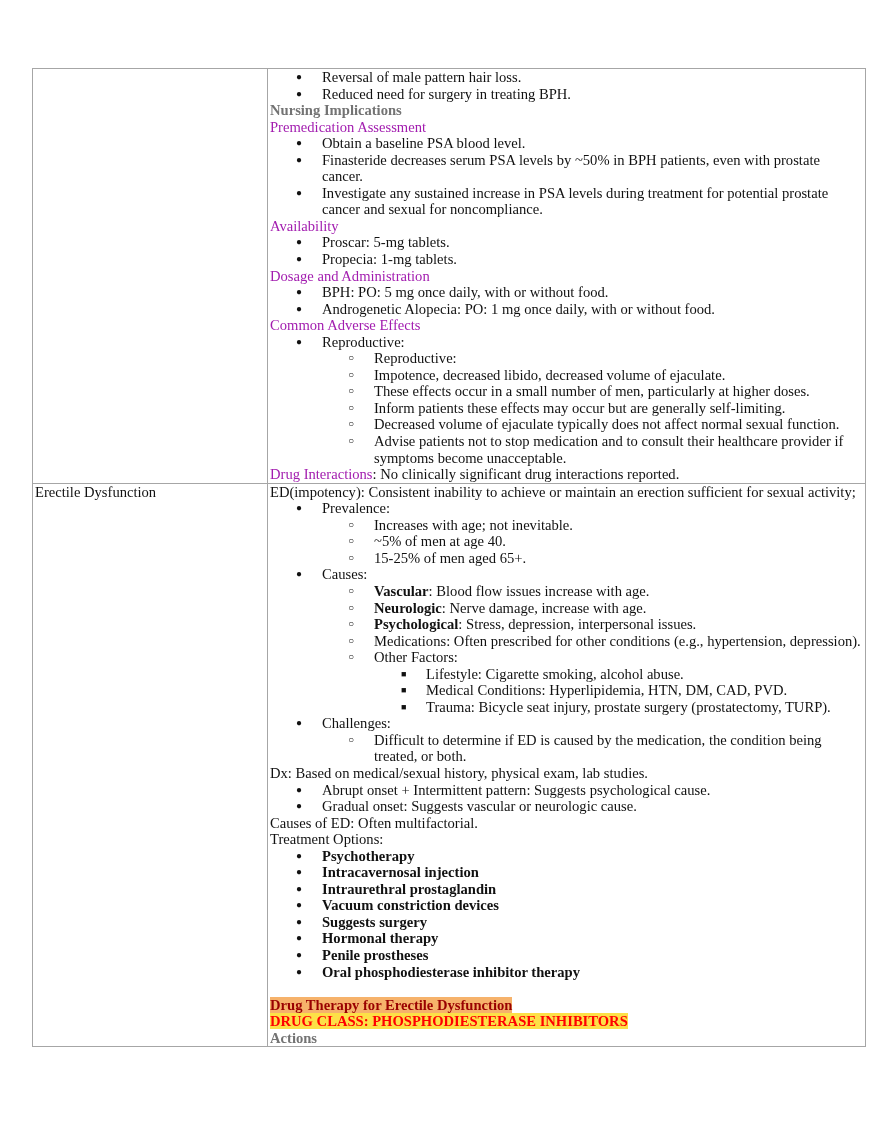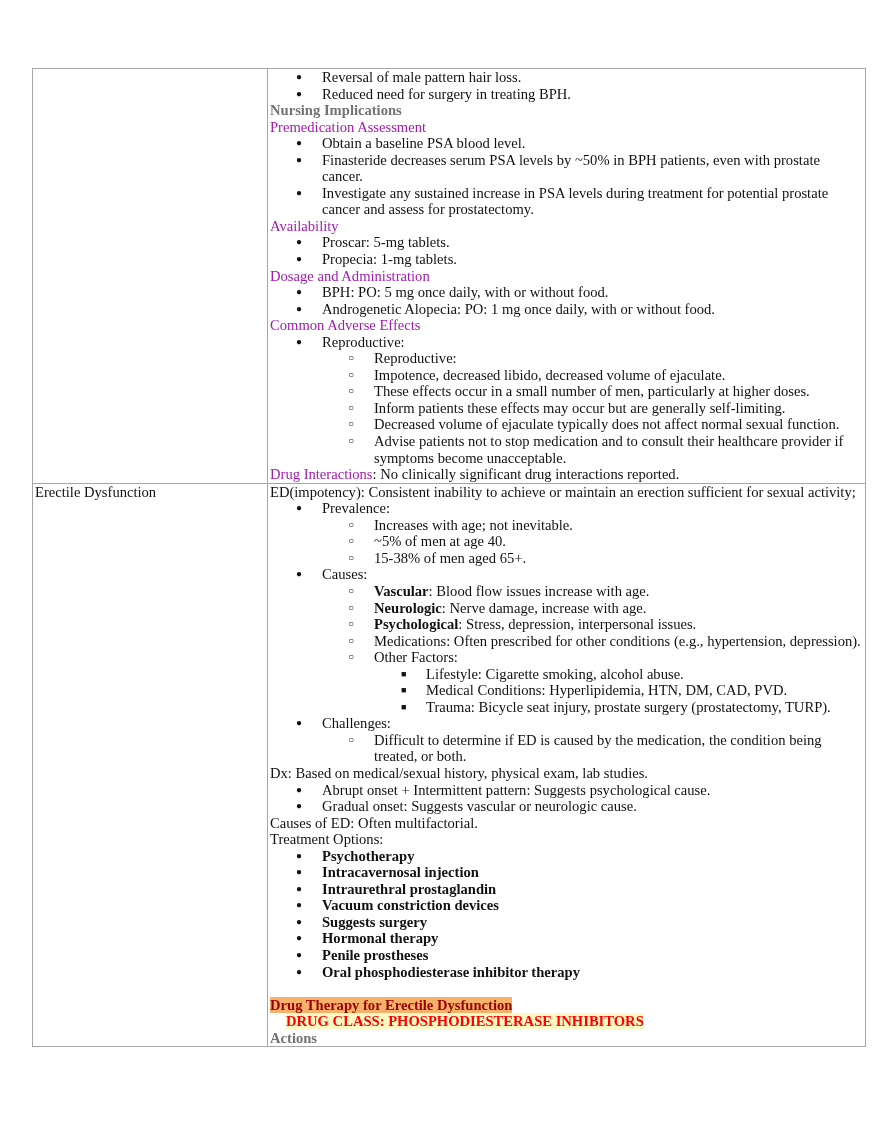--- a/index.html
+++ b/index.html
@@ -18,40 +18,40 @@
   ul.l2 > li::before { content:"○"; position:absolute; left:78px; font-size:10px; }
   ul.l3 > li { padding-left:156px; }
   ul.l3 > li::before { content:"■"; position:absolute; left:129px; font-size:9px; }
   ul.l1 ul.l2 > li { padding-left:52px; }
   ul.l1 ul.l2 > li::before { left:26px; }
   ul.l1 ul.l2 ul.l3 > li { padding-left:52px; }
   ul.l1 ul.l2 ul.l3 > li::before { left:27px; }
   .bold { font-weight:bold; }
   .spacer { height:16.5px; }
   .hl-orange { background:#f6b26b; color:#990000; font-weight:bold; }
-  .hl-yellow { background:#fef9c3; color:#ff0000; font-weight:bold;margin-left:16px; }
+  .hl-yellow { background:#fde047; color:#ff0000; font-weight:bold; }
 </style>
 </head>
 <body>
 
 <table class="doc">
   <tbody>
       <tr>
     <td class="left"></td>
     <td>
       <ul class="l1">
         <li>Reversal of male pattern hair loss.</li>
         <li>Reduced need for surgery in treating BPH.</li>
       </ul>
       <div class="green">Nursing Implications</div>
       <div class="blue">Premedication Assessment</div>
       <ul class="l1">
         <li>Obtain a baseline PSA blood level.</li>
         <li>Finasteride decreases serum PSA levels by ~50% in BPH patients, even with prostate cancer.</li>
-        <li>Investigate any sustained increase in PSA levels during treatment for potential prostate cancer and assess for prostatectomy.</li>
+        <li>Investigate any sustained increase in PSA levels during treatment for potential prostate cancer and sexual for noncompliance.</li>
       </ul>
       <div class="blue">Availability</div>
       <ul class="l1">
         <li>Proscar: 5-mg tablets.</li>
         <li>Propecia: 1-mg tablets.</li>
       </ul>
       <div class="blue">Dosage and Administration</div>
       <ul class="l1">
         <li>BPH: PO: 5 mg once daily, with or without food.</li>
         <li>Androgenetic Alopecia: PO: 1 mg once daily, with or without food.</li>
@@ -76,21 +76,21 @@
   <tr>
     <td class="left">Erectile Dysfunction</td>
     <td>
       <div>ED(impotency): Consistent inability to achieve or maintain an erection sufficient for sexual activity;</div>
       <ul class="l1">
         <li>
           <span>Prevalence:</span>
           <ul class="l2">
             <li>Increases with age; not inevitable.</li>
             <li>~5% of men at age 40.</li>
-            <li>15-38% of men aged 65+.</li>
+            <li>15-25% of men aged 65+.</li>
           </ul>
         </li>
         <li>
           <span>Causes:</span>
           <ul class="l2">
             <li><span class="bold">Vascular</span><span>: Blood flow issues increase with age.</span></li>
             <li><span class="bold">Neurologic</span><span>: Nerve damage, increase with age.</span></li>
             <li><span class="bold">Psychological</span><span>: Stress, depression, interpersonal issues.</span></li>
             <li><span>Medications: Often prescribed for other conditions (e.g., hypertension, depression).</span></li>
             <li>

